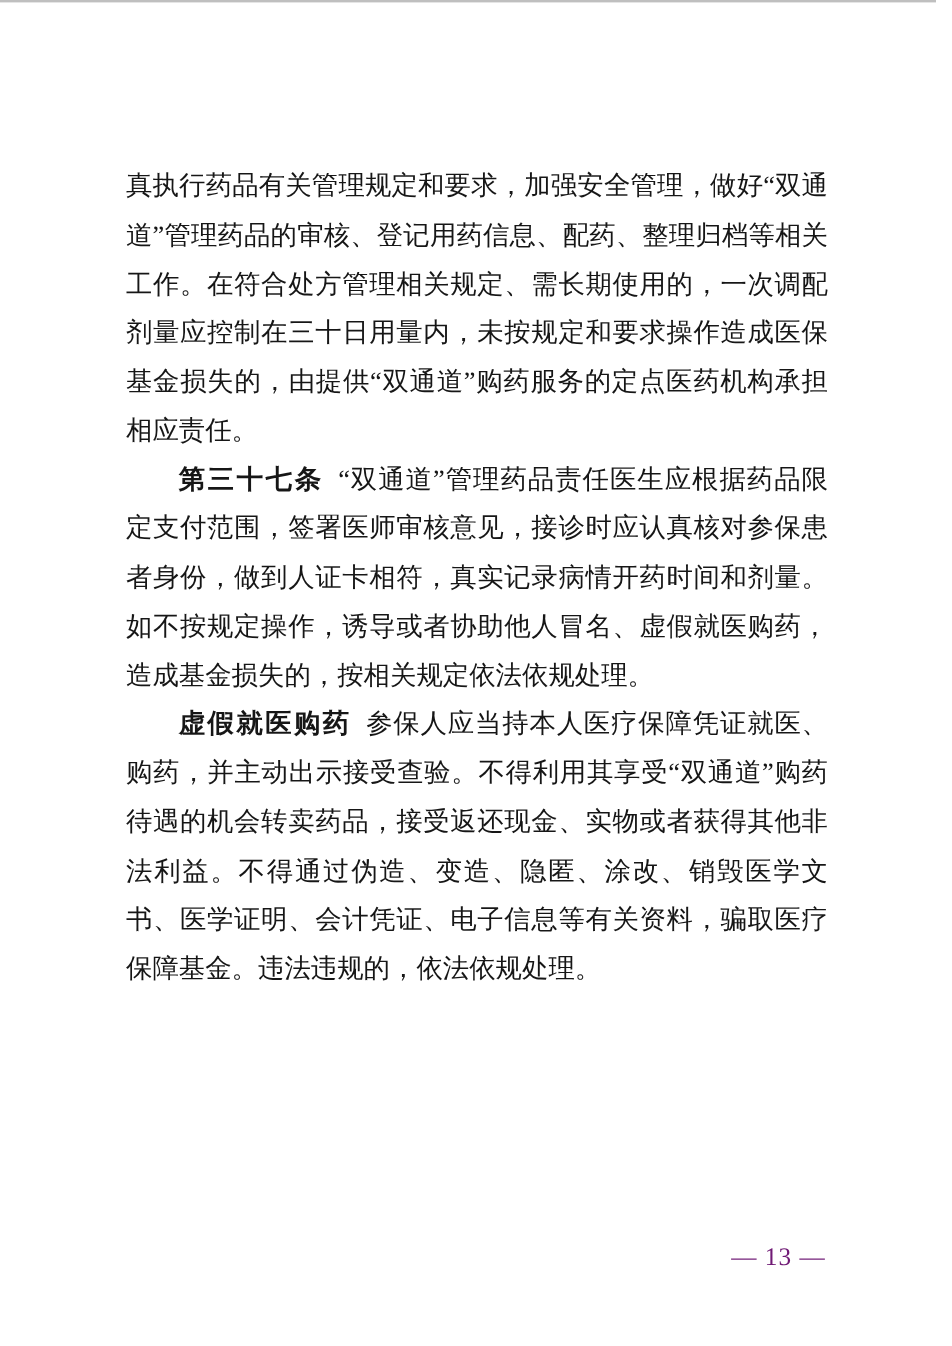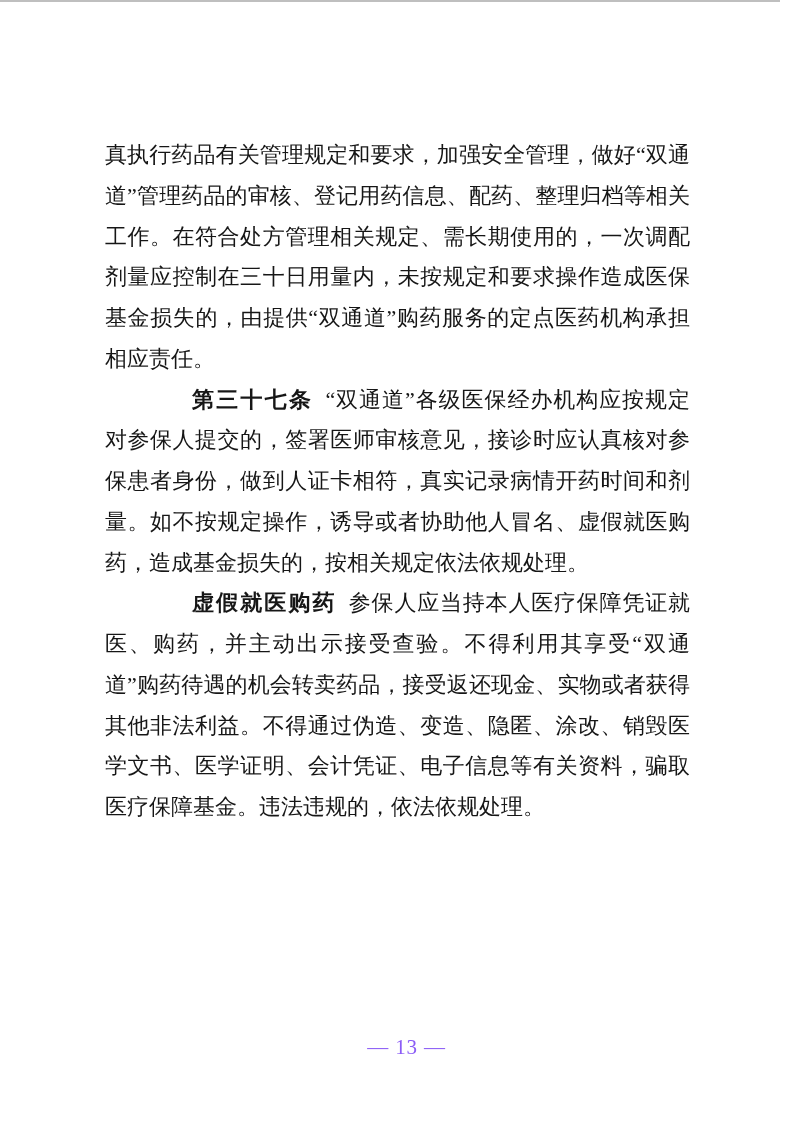--- a/index.html
+++ b/index.html
@@ -38,43 +38,42 @@
     padding: 0;
   }
   .para.indented {
     text-indent: 2em;
   }
   .clause {
     font-family: "Liberation Sans", "DejaVu Sans", sans-serif;
     font-weight: 700;
     margin-right: 0.55em;
     letter-spacing: 0.06em;
-    margin-left: 43px;
   }
   .clause:empty { display: none; }
   .footer {
     position: absolute;
-    left: 114px;
+    left: 103px;
     top: 1035px;
     width: 585px;
-    text-align: center;
+    text-align: right;
     font-size: 21px;
-    color: #8b5cf6;
+    color: #701a75;
     letter-spacing: 0.04em;
   }
 </style>
 </head>
 <body>
 
 <div class="page">
   <div class="top-edge"></div>
 
   <div class="text-block">
     <p class="para"><span>真执行药品有关管理规定和要求，加强安全管理，做好“双通道”管理药品的审核、登记用药信息、配药、整理归档等相关工作。在符合处方管理相关规定、需长期使用的，一次调配剂量应控制在三十日用量内，未按规定和要求操作造成医保基金损失的，由提供“双通道”购药服务的定点医药机构承担相应责任。</span></p>
 
-    <p class="para indented"><b class="clause">第三十七条</b><span>“双通道”各级医保经办机构应按规定对参保人提交的，签署医师审核意见，接诊时应认真核对参保患者身份，做到人证卡相符，真实记录病情开药时间和剂量。如不按规定操作，诱导或者协助他人冒名、虚假就医购药，造成基金损失的，按相关规定依法依规处理。</span></p>
+    <p class="para indented"><b class="clause">第三十七条</b><span>“双通道”管理药品责任医生应根据药品限定支付范围，签署医师审核意见，接诊时应认真核对参保患者身份，做到人证卡相符，真实记录病情开药时间和剂量。如不按规定操作，诱导或者协助他人冒名、虚假就医购药，造成基金损失的，按相关规定依法依规处理。</span></p>
 
     <p class="para indented"><b class="clause">虚假就医购药</b><span>参保人应当持本人医疗保障凭证就医、购药，并主动出示接受查验。不得利用其享受“双通道”购药待遇的机会转卖药品，接受返还现金、实物或者获得其他非法利益。不得通过伪造、变造、隐匿、涂改、销毁医学文书、医学证明、会计凭证、电子信息等有关资料，骗取医疗保障基金。违法违规的，依法依规处理。</span></p>
 
   </div>
 
   <div class="footer">— 13 —</div>
 </div>
 
 </body></html>

